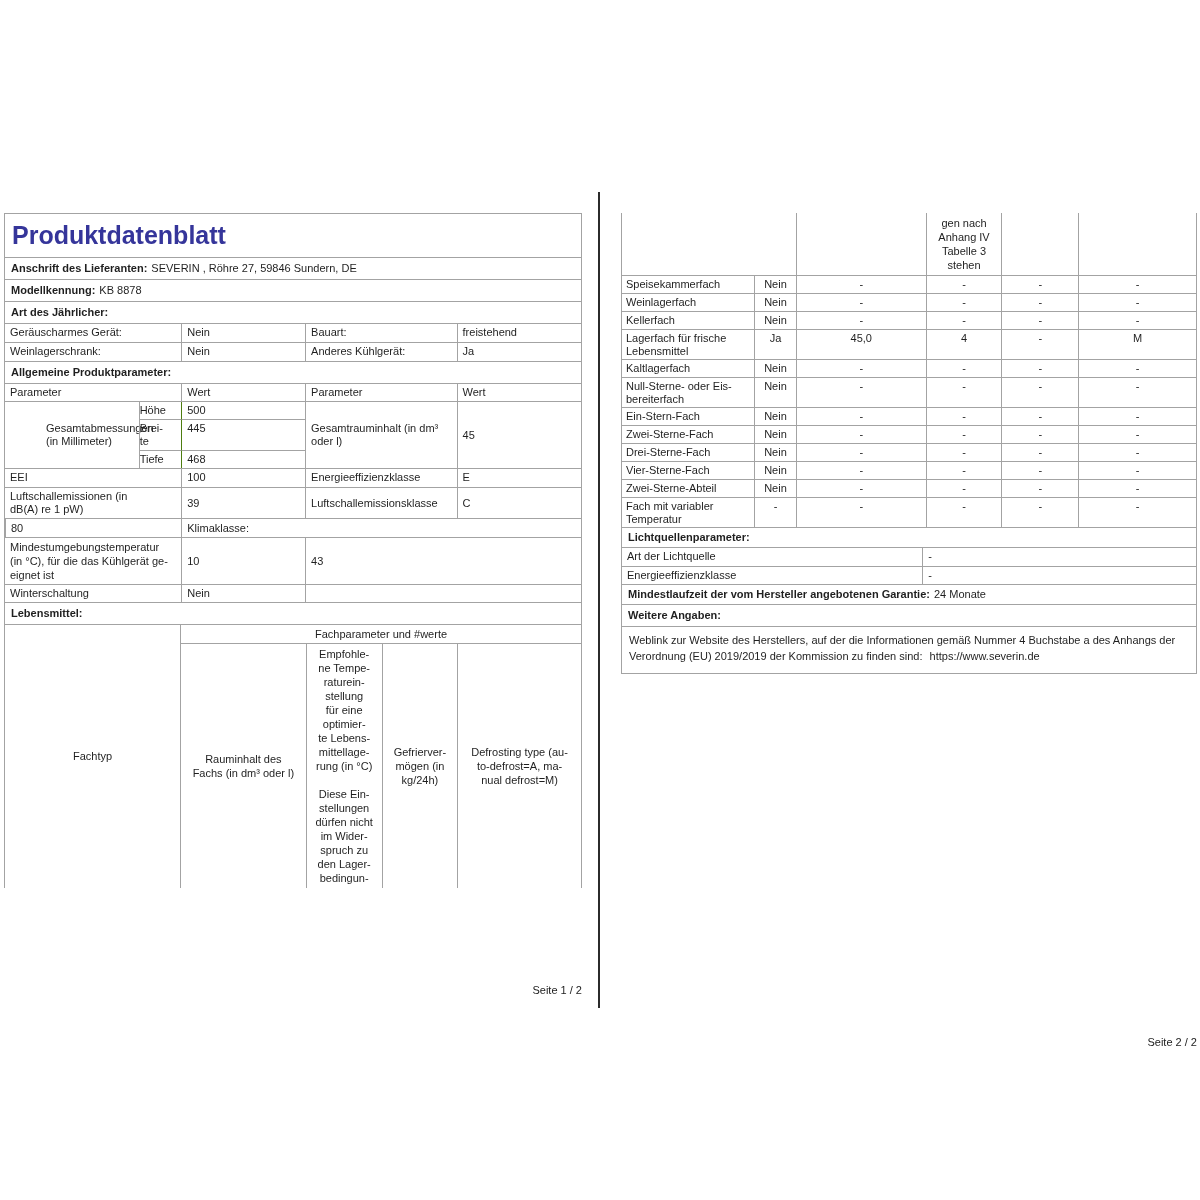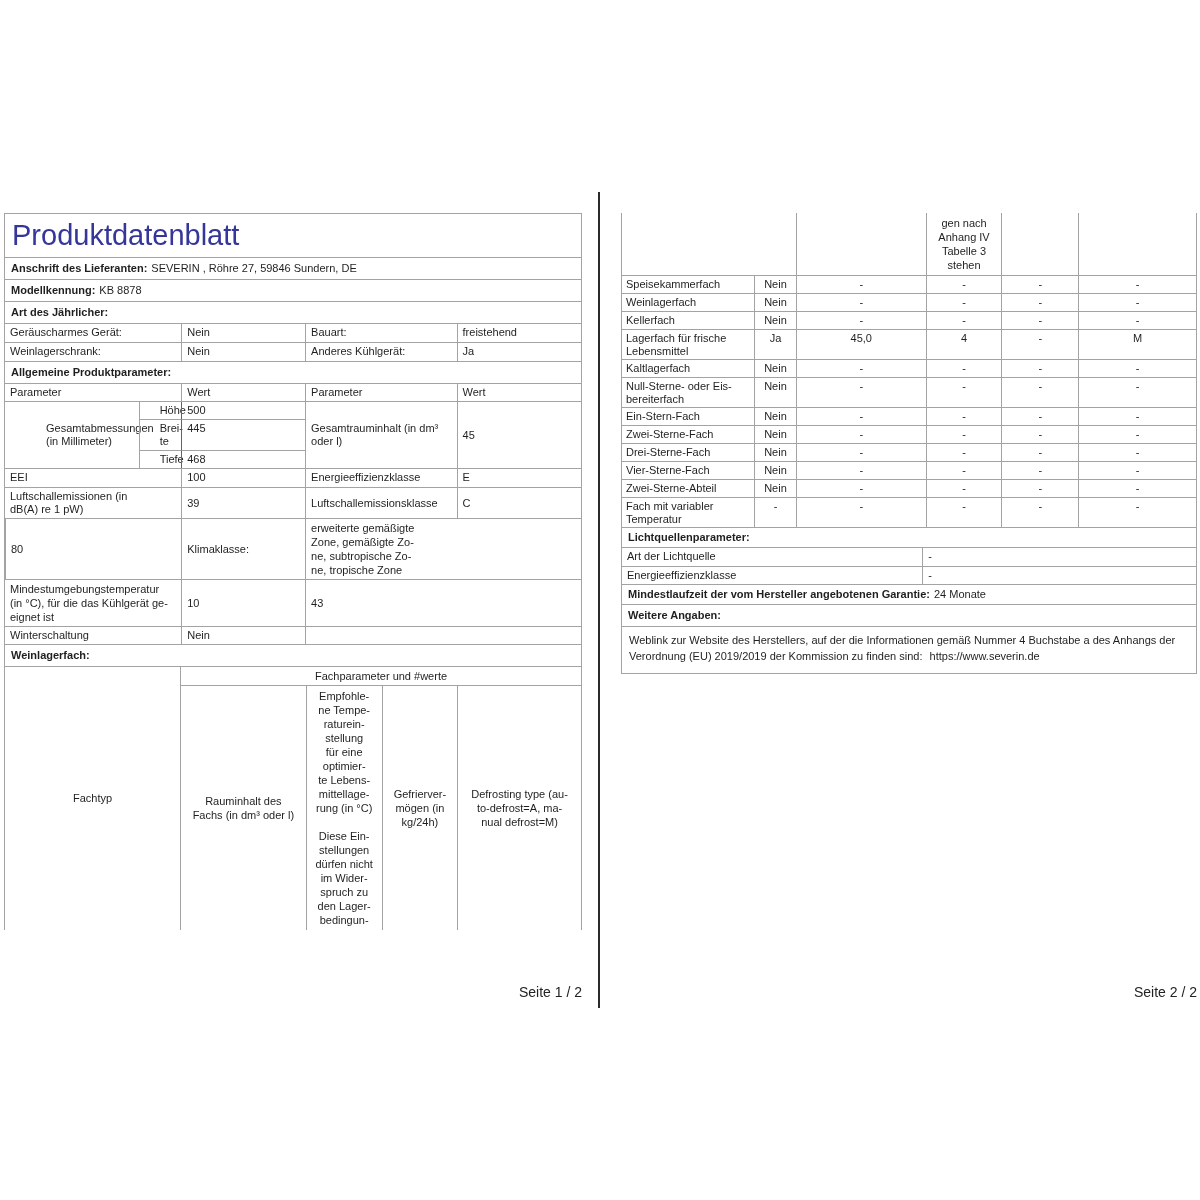--- a/index.html
+++ b/index.html
@@ -10,35 +10,35 @@
   }
   .page { position:absolute; top:213px; background:#fff; font-size:11px; line-height:13px; }
   #page1 { left:4px;   width:578px; border:1px solid #a3a3a3; border-bottom:none; }
   #page2 { left:621px; width:576px; border:1px solid #a3a3a3; border-top:none; }
   .row { border-top:1px solid #a3a3a3; }
   .page .row:first-child { border-top:none; }
   .pre { white-space:pre-line; }
 
   
   .titleblock { padding:6px 7px 7px; }
-  .title { color:#35359a; font-size:29px; font-weight:normal; line-height:30px; }
+  .title { color:#35359a; font-size:25px; font-weight:bold; line-height:30px; }
   .subtitle { margin-top:6px; line-height:15px; }
   .kv { padding:4px 6px; min-height:22px; }
   .lbl { font-weight:bold; }
   .val { margin-left:4px; }
   .section { padding:4px 6px; font-weight:bold; min-height:22px; }
   .grid { display:grid; }
   .c { padding:2px 5px; border-left:1px solid #a3a3a3; }
   .c.first { border-left:none; }
   .g4 { grid-template-columns:30.6% 21.5% 26.3% 21.6%; }
   .g4 .c { min-height:18px; }
   .hdr .c { min-height:17px; padding:1.5px 5px; }
   .gdims { grid-template-columns:23.2% 7.4% 21.5% 26.3% 21.6%; }
   .dims-label { grid-column:1; grid-row:1/4; display:flex; align-items:center; padding:2px 5px;margin-left:36px; }
-  .dim-k { border-left:1px solid #a3a3a3; padding:2px 20px; }
+  .dim-k { border-left:1px solid #a3a3a3; padding:2px 0; }
   .dim-v { border-left:1px solid #4d7c0f; padding:2px 5px; }
   .sub2 { border-top:1px solid #a3a3a3; }
   .vol-label,.vol-val { grid-row:1/4; border-left:1px solid #a3a3a3; display:flex; align-items:center; padding:2px 5px; }
   .vol-label { grid-column:4; }
   .vol-val { grid-column:5; }
   .gwinter { grid-template-columns:30.6% 21.5% 47.9%; }
   .gwinter .c { min-height:17px; padding:1.5px 5px; }
   .gfach { grid-template-columns:30.4% 21.8% 13.2% 13.1% 21.5%; }
   .fach-type { grid-column:1; grid-row:1/3; display:flex; align-items:center; justify-content:center; }
   .fach-head { grid-column:2/6; grid-row:1; border-left:1px solid #a3a3a3; border-bottom:1px solid #a3a3a3;
@@ -52,23 +52,23 @@
   .gcont .c { min-height:62px; }
   .gcont .contc { text-align:center; line-height:14px; padding-top:3px; }
   .gcomp { grid-template-columns:23% 7.3% 22.6% 13.2% 13.4% 20.5%; }
   .gcomp .c { min-height:17px; padding:1.5px 4px; }
   .gcomp .cv { text-align:center; }
   .sect2 { padding:3px 6px; font-weight:bold; min-height:19px; }
   .glicht { grid-template-columns:52.3% 47.7%; }
   .glicht .c { min-height:17.5px; padding:2px 5px; }
   .weblink { padding:5px 7px; line-height:16px; min-height:47px; }
 
-  .pagenum { position:absolute; font-size:14px; color:#222; text-align:right; }
+  .pagenum { position:absolute; font-size:11px; color:#222; text-align:right; }
   #footer1 { left:4px;   top:984px; width:578px; }
-  #footer2 { left:621px; top:984px; width:576px; }
+  #footer2 { left:621px; top:1036px; width:576px; }
   #divider { position:absolute; left:598px; top:192px; width:2px; height:816px; background:#2b2b2b; }
 </style>
 </head>
 <body>
 
 <div class="page" id="page1">
 
   <div class="row titleblock">
     <div class="title">Produktdatenblatt</div>
   </div>
@@ -133,41 +133,37 @@
     <div class="c first pre">Luftschallemissionen (in
 dB(A) re 1 pW)</div>
     <div class="c" style="display:flex;align-items:center;">39</div>
     <div class="c" style="display:flex;align-items:center;">Luftschallemissionsklasse</div>
     <div class="c" style="display:flex;align-items:center;">C</div>
   </div>
 
   <div class="row grid g4">
     <div class="c" style="display:flex;align-items:center;">80</div>
     <div class="c" style="display:flex;align-items:center;">Klimaklasse:</div>
-    <div class="c pre" style="line-height:14px;">erweiterte gemäßigte
-Zone, gemäßigte Zo-
-ne, subtropische Zo-
-ne, tropische Zone</div>
   </div>
 
   <div class="row grid g4">
     <div class="c first pre" style="line-height:14px;">Mindestumgebungstemperatur
 (in °C), für die das Kühlgerät ge-
 eignet ist</div>
     <div class="c" style="display:flex;align-items:center;">10</div>
     <div class="c" style="display:flex;align-items:center;">43</div>
   </div>
 
   <div class="row grid gwinter">
     <div class="c first">Winterschaltung</div>
     <div class="c">Nein</div>
     <div class="c"></div>
   </div>
 
-  <div class="row section">Weinlagerfach:</div>
+  <div class="row section">Lebensmittel:</div>
 
   <div class="row grid gfach">
     <div class="fach-type">Fachtyp</div>
     <div class="fach-head">Fachparameter und #werte</div>
     <div class="fach-col pre" style="grid-column:2;">Rauminhalt des
 Fachs (in dm³ oder l)</div>
     <div class="fach-col top pre" style="grid-column:3;">Empfohle-
 ne Tempe-
 raturein-
 stellung

